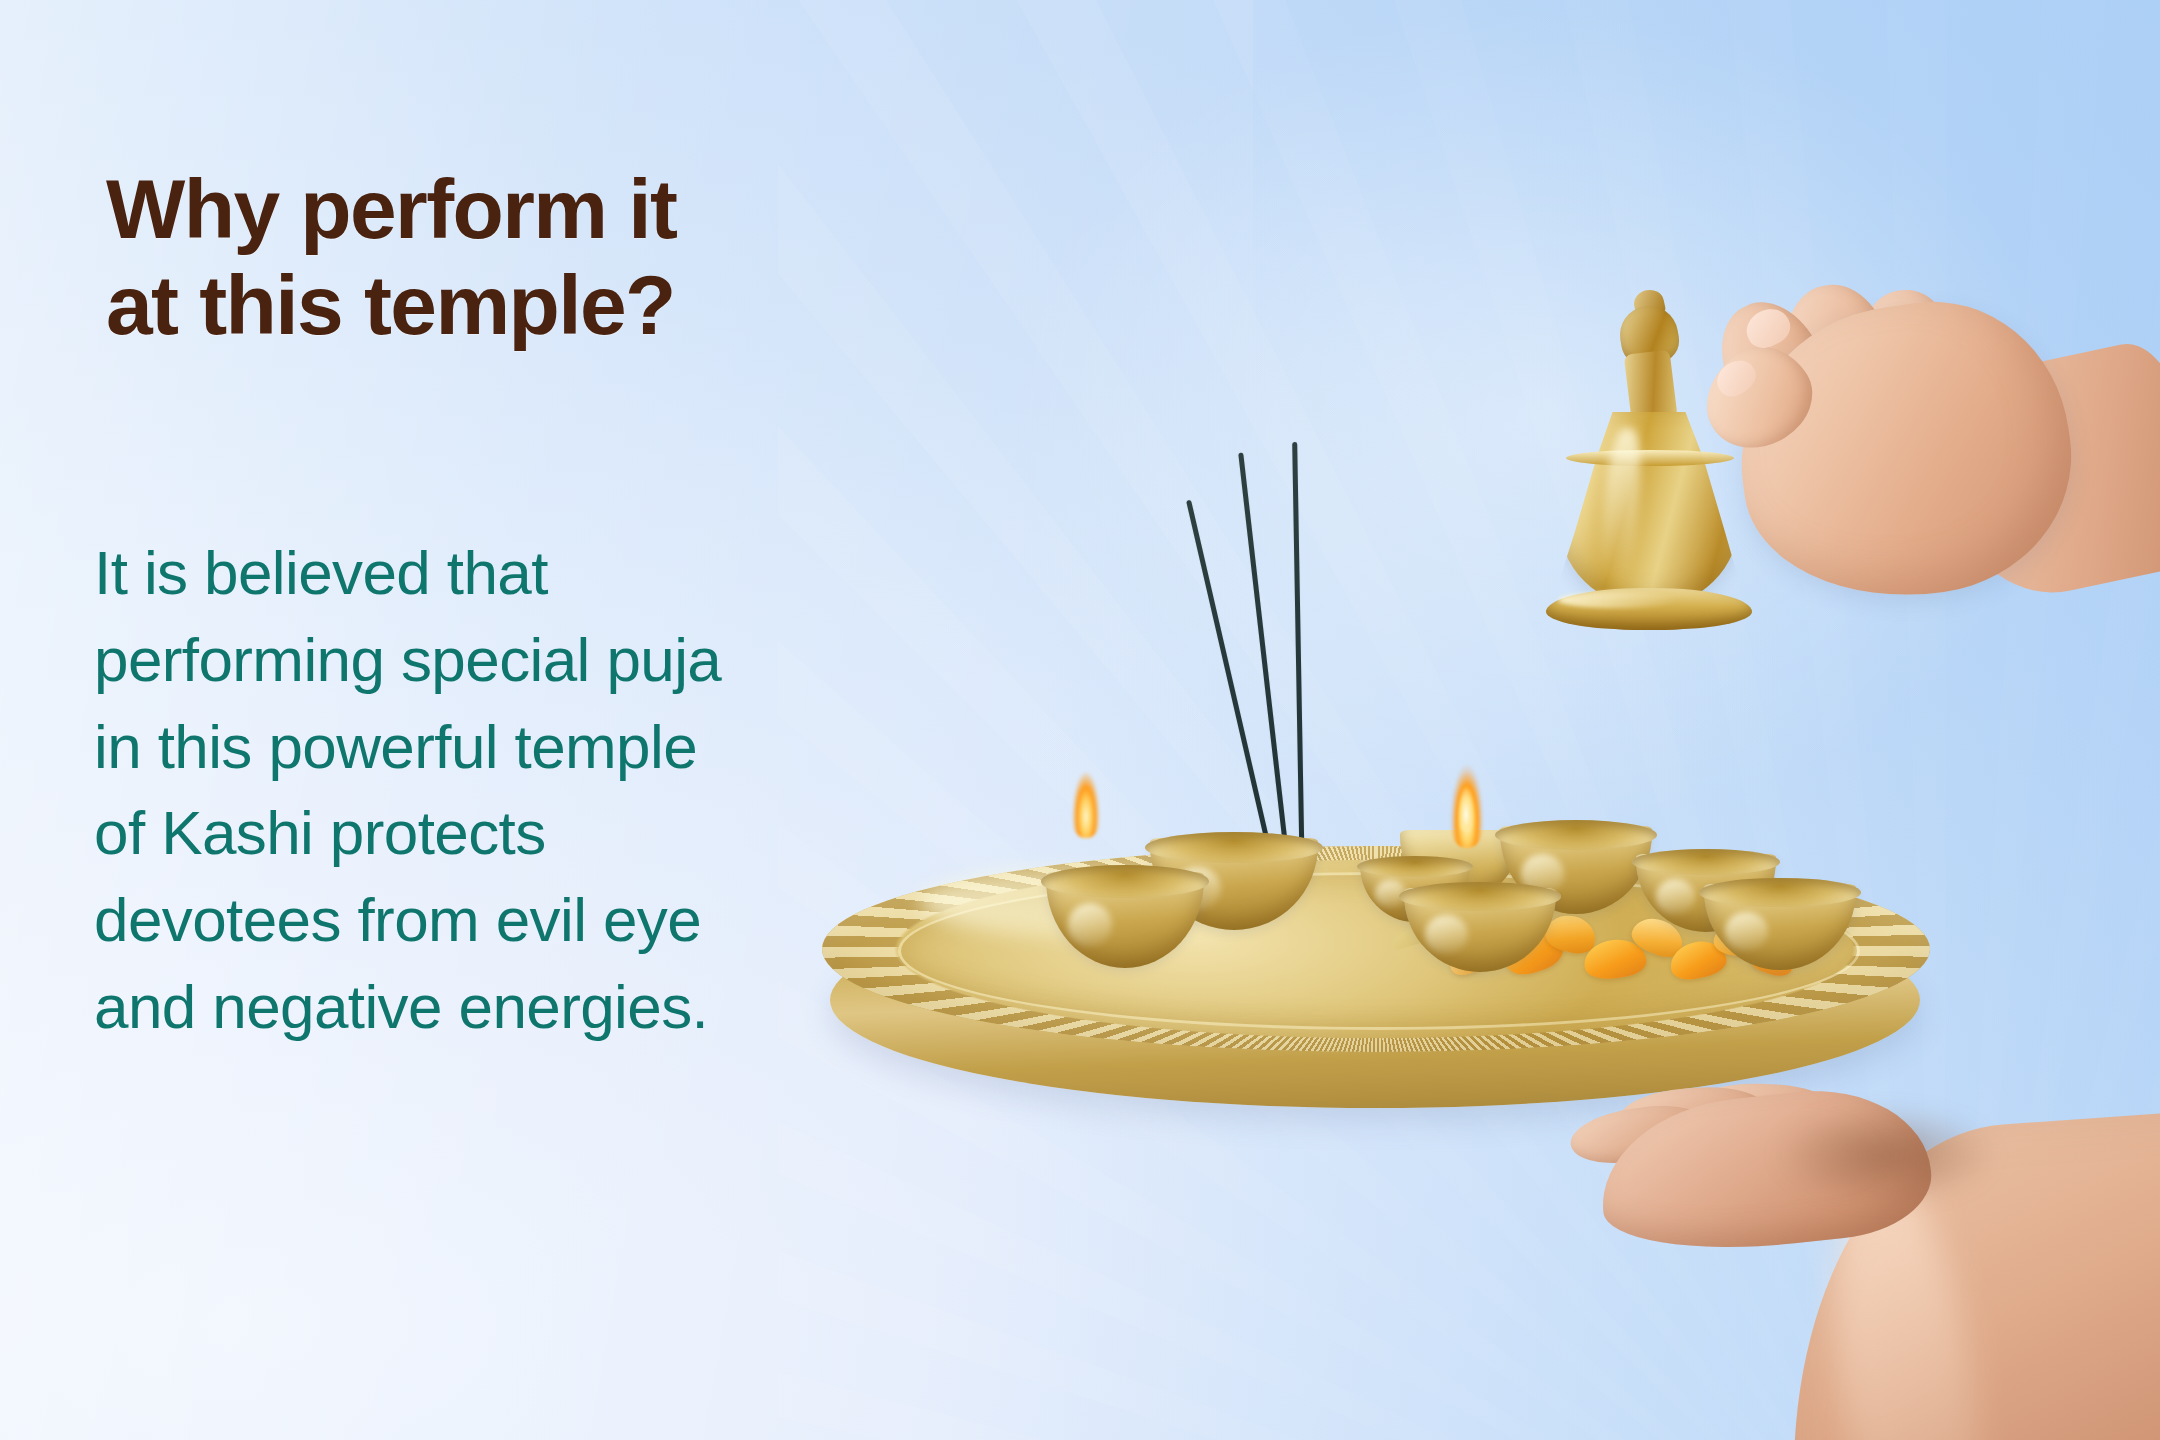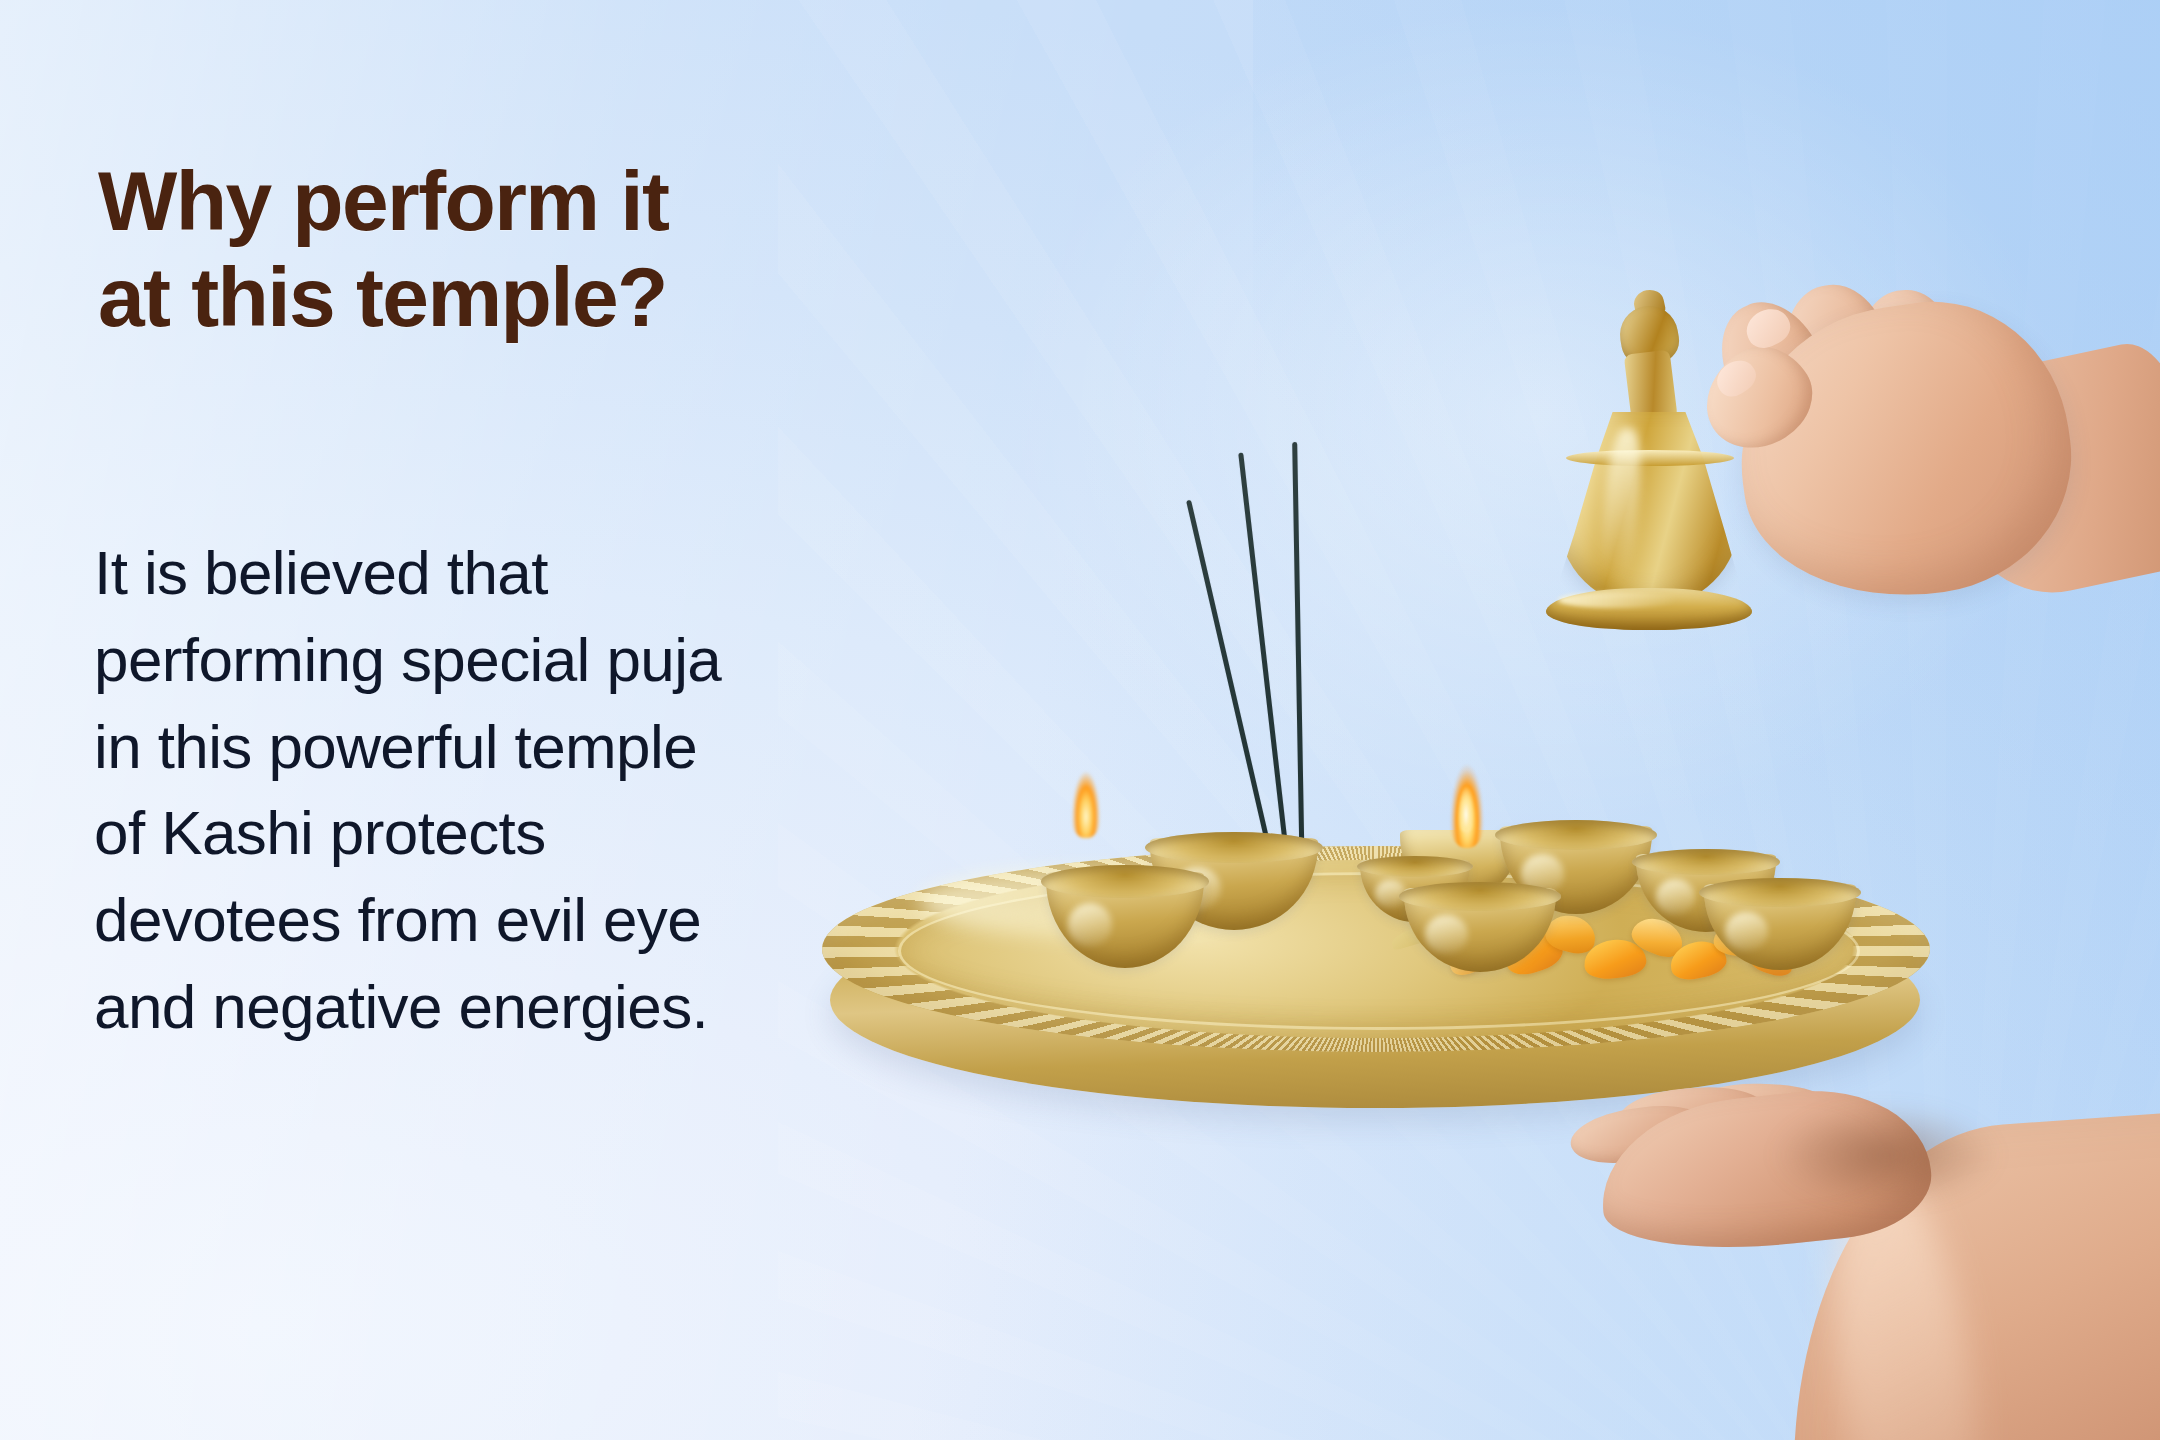--- a/index.html
+++ b/index.html
@@ -34,32 +34,32 @@
     background:radial-gradient(50% 50% at 50% 50%, rgba(255,255,255,0.40) 0%, rgba(255,255,255,0.0) 70%);
   }
   .bg-corner-dark{
     position:absolute;right:0;top:0;width:42%;height:100%;
     background:linear-gradient(225deg, rgba(163,202,245,0.55) 0%, rgba(163,202,245,0.0) 55%);
   }
 
   
   .text-col{position:absolute;left:94px;top:150px;width:940px;}
   .headline{
-    margin:4px;
+    margin:12px;
     font-size:84px;line-height:1.14;
     font-weight:800;letter-spacing:-1.6px;
     color:#4a2310;
     white-space:pre-line;
     text-shadow:0 1px 0 rgba(255,255,255,.35);
   }
   .body-copy{
     margin:0;position:absolute;top:380px;left:0;width:900px;
     font-size:62px;line-height:1.40;
     font-weight:450;letter-spacing:-0.6px;
-    color:#0f172a;
+    color:#0f766e;
     white-space:pre-line;
   }
 
   
   .photo{position:absolute;left:1020px;top:330px;width:1180px;height:1110px;}
 
   
   .incense{position:absolute;left:0;top:0;width:600px;height:560px;}
   .stick{
     position:absolute;bottom:0;width:5px;

